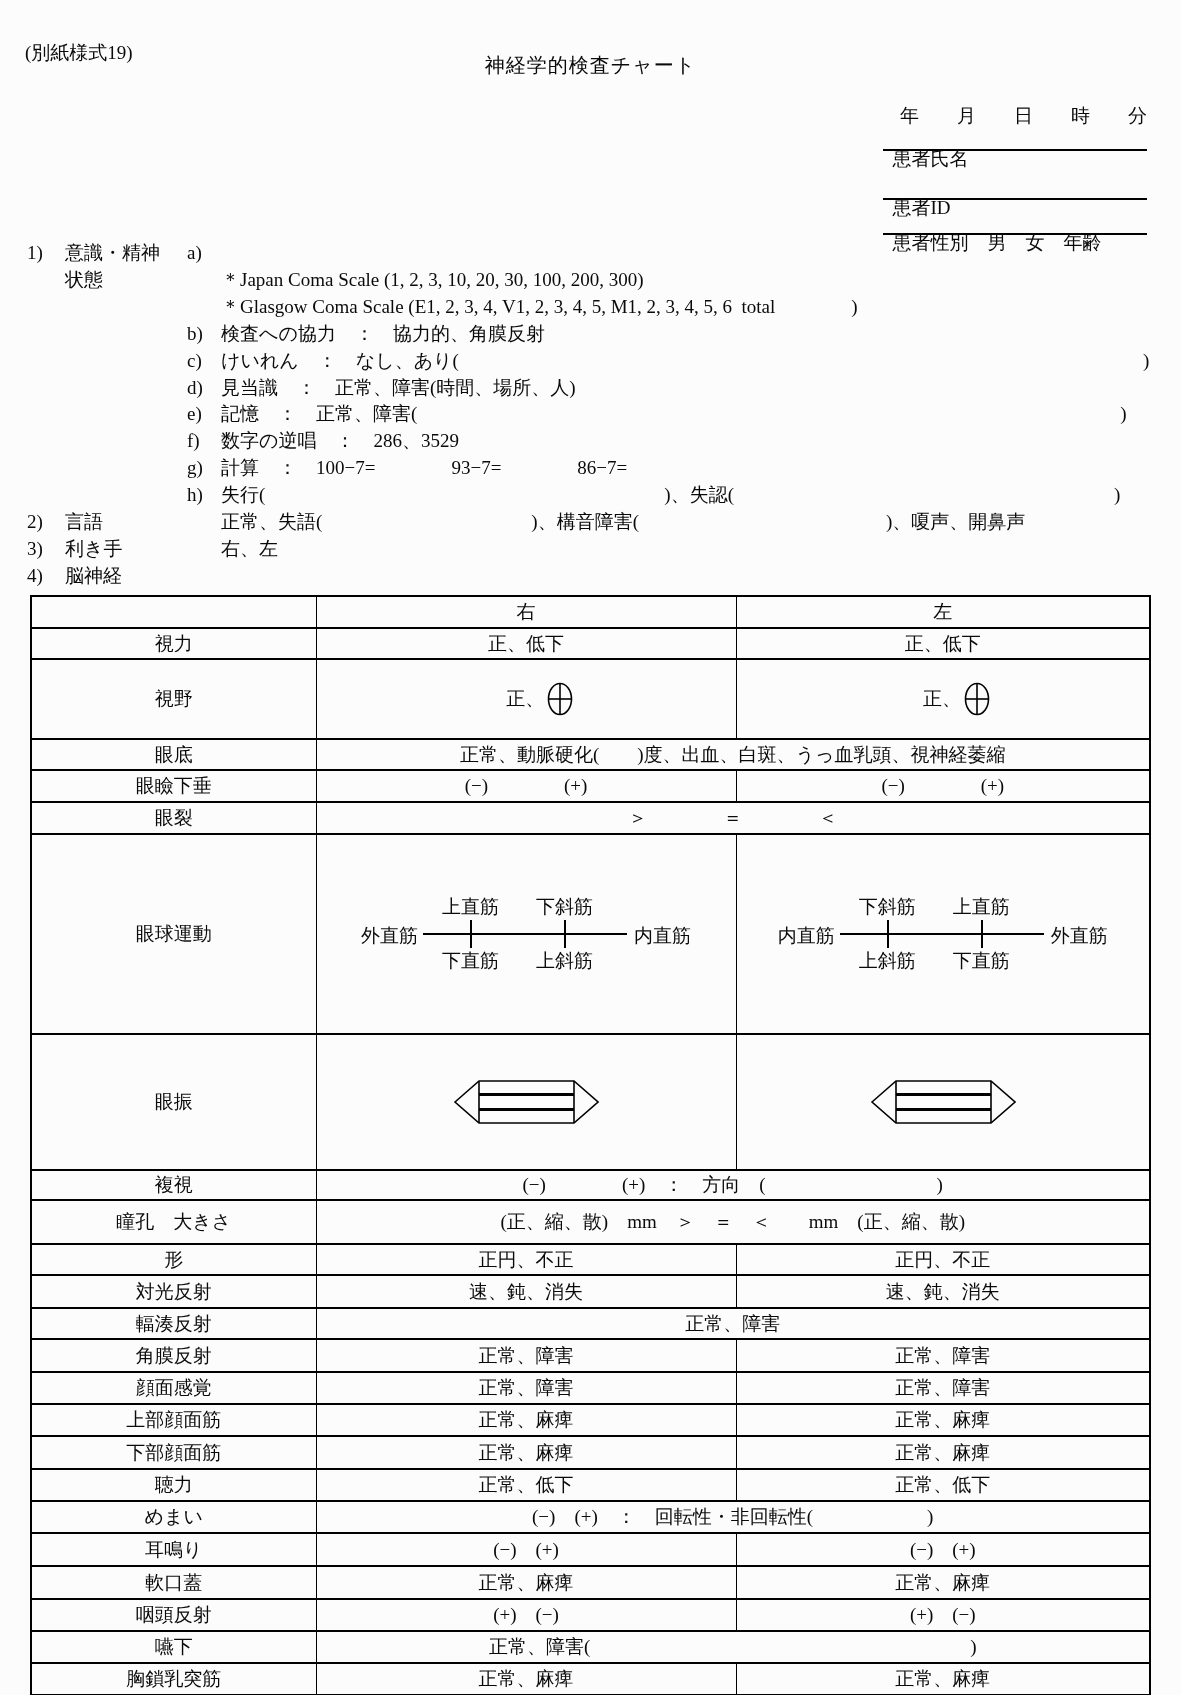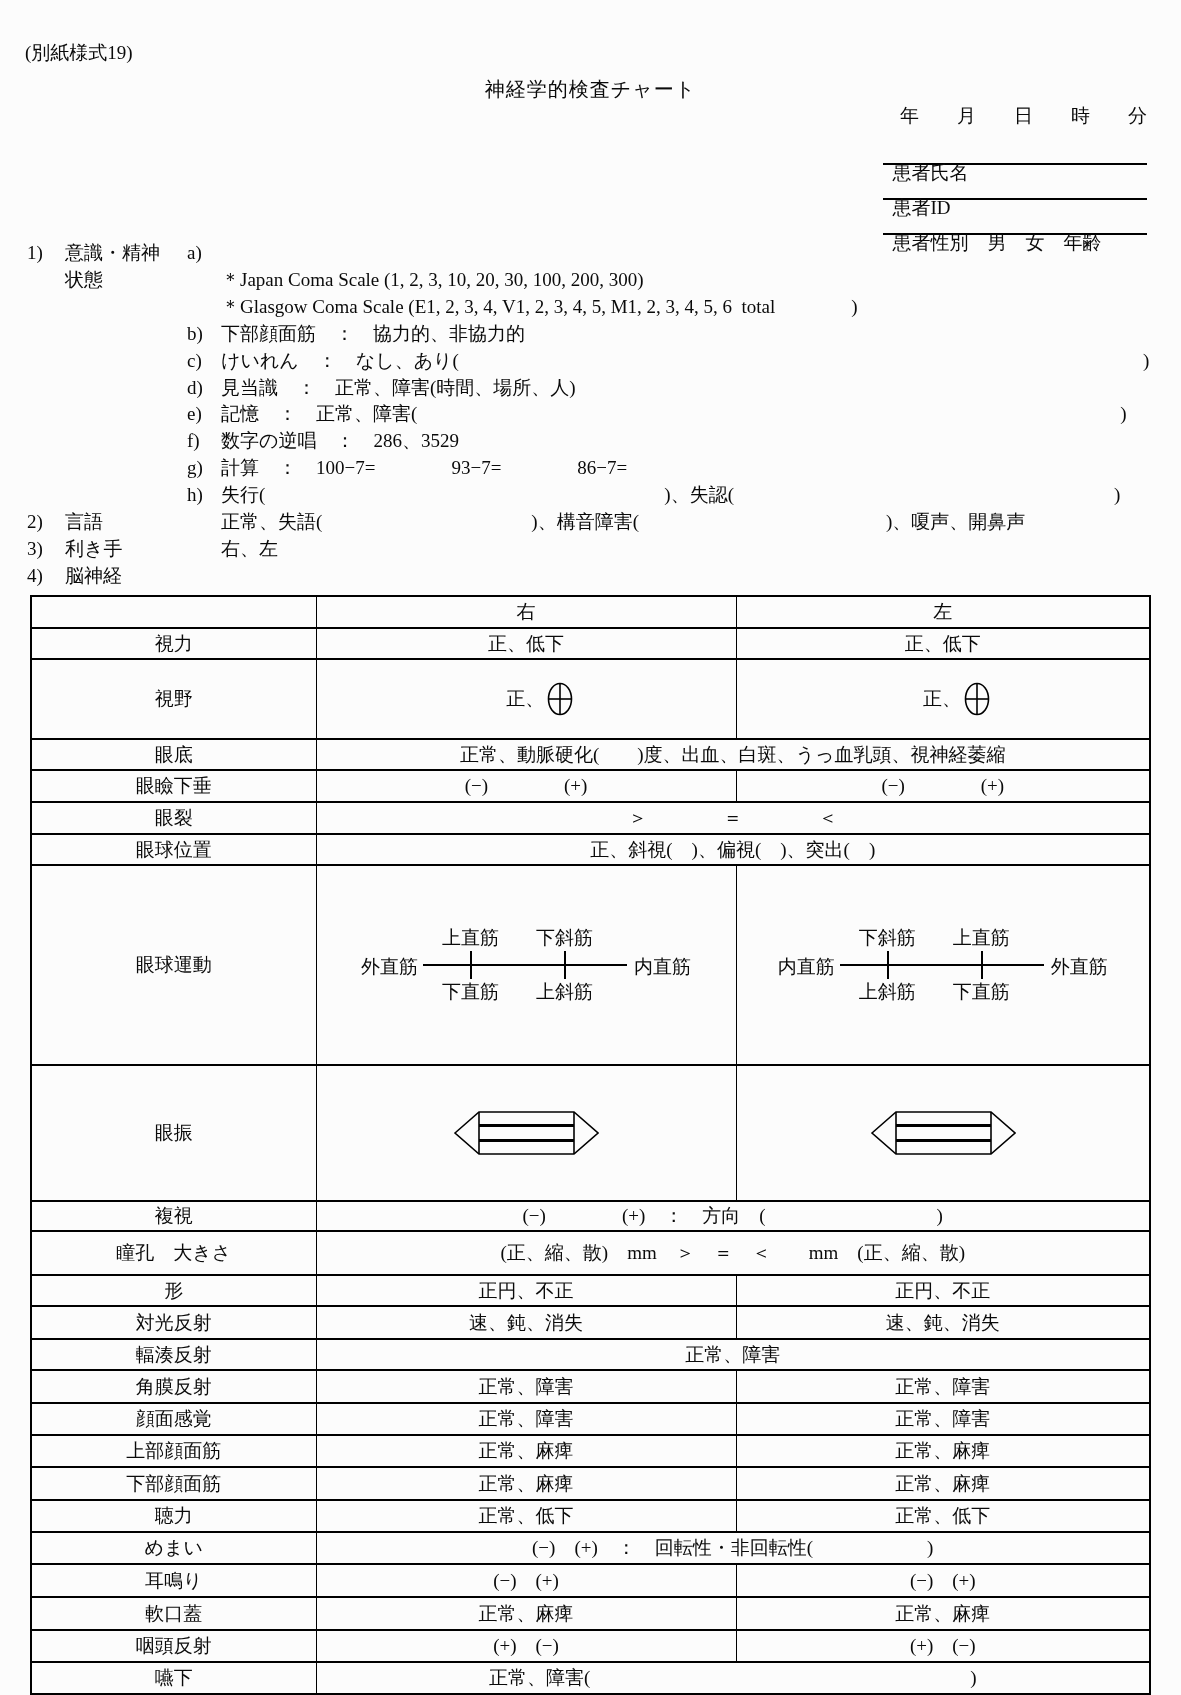--- a/index.html
+++ b/index.html
@@ -8,25 +8,25 @@
     background:#fcfcfc;
     color:#0a0a0a;
     font-family:"Liberation Serif","DejaVu Serif",serif;
     font-size:19px;
     position:relative;
   }
   .abs { position:absolute; }
 
   
   #form-number { left:25px; top:40px; }
-  #doc-title   { left:0; top:76px; width:1181px; text-align:center; font-size:20px; letter-spacing:1px; }
+  #doc-title   { left:0; top:52px; width:1181px; text-align:center; font-size:20px; letter-spacing:1px; }
   .hdr-right   { left:883px; width:264px; white-space:pre; }
   #datetime-row { top:103px; text-align:right; }
   .ufield { border-bottom:2px solid #000; }
-  #patient-name-row { top:138px; height:25px; }
+  #patient-name-row { top:124px; height:25px; }
   #patient-id-row   { top:173px; height:25px; }
   #patient-sex-row  { top:208px; height:25px; }
 
   
   #list { left:27px; top:240px; width:1150px; }
   .ln { display:flex; line-height:26.9px; white-space:pre; }
   .ln .c1 { width:38px;  flex:none; }
   .ln .c2 { width:122px; flex:none; }
   .ln .c3 { width:34px;  flex:none; }
   .ln .c4 { flex:none; }
@@ -80,21 +80,21 @@
   <span>患者ID</span>
 </div>
 <div id="patient-sex-row" class="abs hdr-right ufield">
   <span>患者性別　男　女　年齢</span>
 </div>
 
 <div id="list" class="abs">
   <div class="ln"><span class="c1">1)</span><span class="c2">意識・精神</span><span class="c3">a)</span></div>
   <div class="ln"><span class="c1"></span><span class="c2">状態</span><span class="c3"></span><span class="c4">＊Japan Coma Scale (1, 2, 3, 10, 20, 30, 100, 200, 300)</span></div>
   <div class="ln"><span class="c1"></span><span class="c2"></span><span class="c3"></span><span class="c4">＊Glasgow Coma Scale (E1, 2, 3, 4, V1, 2, 3, 4, 5, M1, 2, 3, 4, 5, 6  total　　　　)</span></div>
-  <div class="ln"><span class="c1"></span><span class="c2"></span><span class="c3">b)</span><span class="c4">下部顔面筋　：　協力的、非協力的</span></div>
+  <div class="ln"><span class="c1"></span><span class="c2"></span><span class="c3">b)</span><span class="c4">検査への協力　：　協力的、角膜反射</span></div>
   <div class="ln"><span class="c1"></span><span class="c2"></span><span class="c3">c)</span><span class="c4">けいれん　：　なし、あり(　　　　　　　　　　　　　　　　　　　　　　　　　　　　　　　　　　　　)</span></div>
   <div class="ln"><span class="c1"></span><span class="c2"></span><span class="c3">d)</span><span class="c4">見当識　：　正常、障害(時間、場所、人)</span></div>
   <div class="ln"><span class="c1"></span><span class="c2"></span><span class="c3">e)</span><span class="c4">記憶　：　正常、障害(　　　　　　　　　　　　　　　　　　　　　　　　　　　　　　　　　　　　　)</span></div>
   <div class="ln"><span class="c1"></span><span class="c2"></span><span class="c3">f)</span><span class="c4">数字の逆唱　：　286、3529</span></div>
   <div class="ln"><span class="c1"></span><span class="c2"></span><span class="c3">g)</span><span class="c4">計算　：　100−7=　　　　93−7=　　　　86−7=</span></div>
   <div class="ln"><span class="c1"></span><span class="c2"></span><span class="c3">h)</span><span class="c4">失行(　　　　　　　　　　　　　　　　　　　　　)、失認(　　　　　　　　　　　　　　　　　　　　)</span></div>
   <div class="ln"><span class="c1">2)</span><span class="c2">言語</span><span class="c3"></span><span class="c4">正常、失語(　　　　　　　　　　　)、構音障害(　　　　　　　　　　　　　)、嗄声、開鼻声</span></div>
   <div class="ln"><span class="c1">3)</span><span class="c2">利き手</span><span class="c3"></span><span class="c4">右、左</span></div>
   <div class="ln"><span class="c1">4)</span><span class="c2">脳神経</span><span class="c3"></span><span class="c4"></span></div>
 </div>
@@ -139,24 +139,20 @@
   </tr>
   <tr class="h32">
     <td>眼瞼下垂</td>
     <td>(−)　　　　(+)</td>
     <td>(−)　　　　(+)</td>
   </tr>
   <tr class="h32">
     <td>眼裂</td>
     <td colspan="2">＞　　　　＝　　　　＜</td>
   </tr>
-  <tr class="h31">
-    <td>眼球位置</td>
-    <td colspan="2">正、斜視(　)、偏視(　)、突出(　)</td>
-  </tr>
   <tr class="h85">
     <td>眼球運動</td>
     <td>
       <div class="em">
         <span class="tlab p1">上直筋</span>
         <span class="tlab p2">下斜筋</span>
         <span class="lend">外直筋</span>
         <span class="rend">内直筋</span>
         <span class="line"></span>
         <span class="tick t1"></span>

